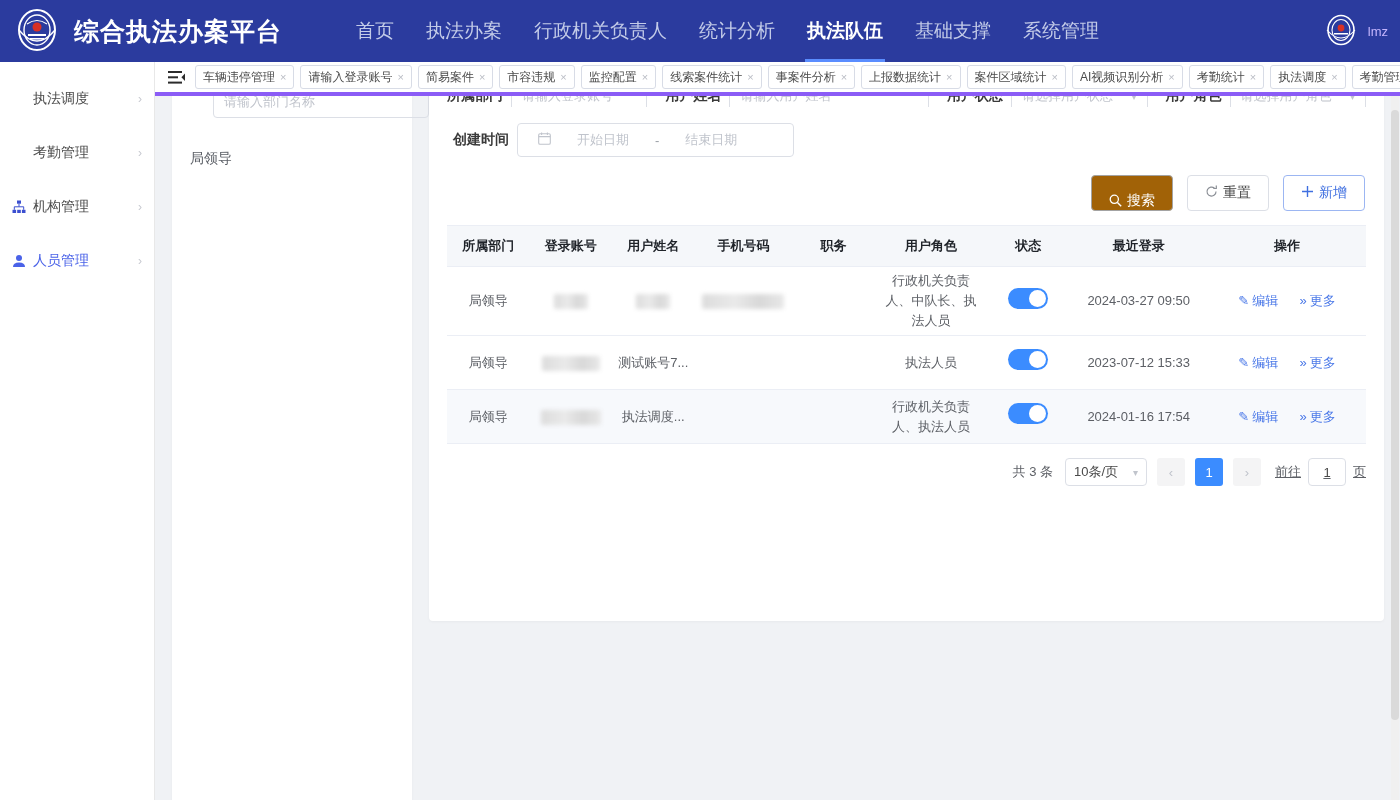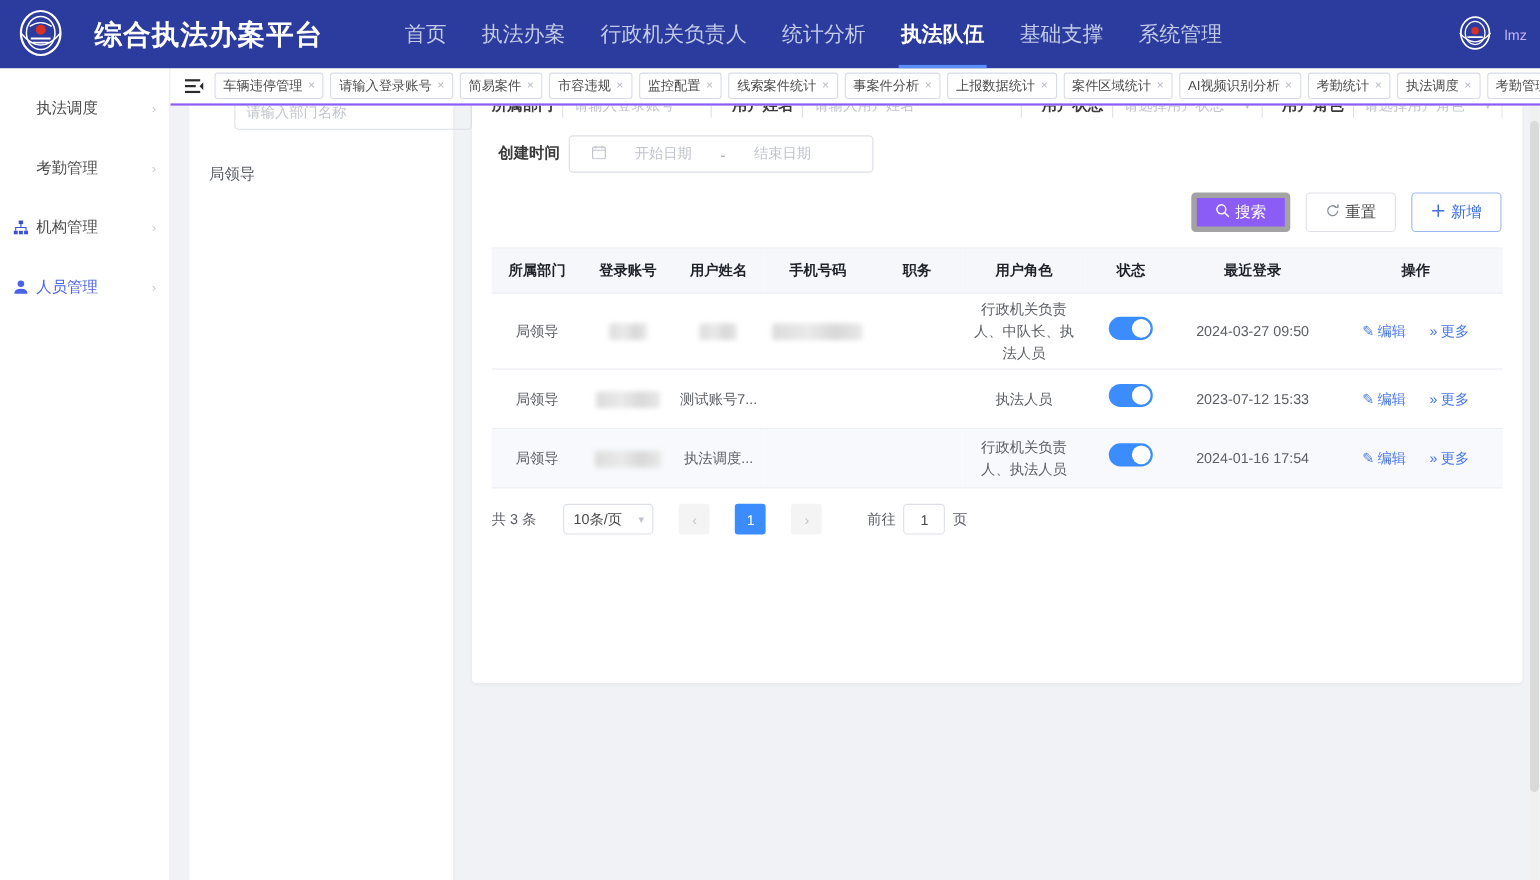--- a/index.html
+++ b/index.html
@@ -23,21 +23,21 @@
   }
   .brand-emblem {
     margin-left: 14px;
     width: 46px; height: 46px;
     border-radius: 50%;
     background: #2b3b9e;
     display: flex; align-items: center; justify-content: center;
     position: relative;
   }
   .brand-title {
-    margin-left: 26px;
+    margin-left: 14px;
     font-size: 25px;
     font-weight: bold;
     color: #ffffff;
     letter-spacing: 1px;
     white-space: nowrap;
     text-align: center;
   }
   .mainnav {
     display: flex; align-items: center;
     margin-left: 58px;
@@ -94,21 +94,21 @@
   }
   .side-item.active { color: #4a62e8; }
   .side-item .side-label { flex: 1; }
   .side-arrow { color: #c7c9d0; font-size: 12px; }
 
   
   .tabbar {
     position: absolute; top: 62px; left: 155px;
     width: 1245px; height: 34px;
     background: #ffffff;
-    border-bottom: 2px solid #8b5cf6;
+    border-bottom: 4px solid #8b5cf6;
     display: flex; align-items: center;
     padding-left: 8px;
     z-index: 35;
     overflow: hidden;
   }
   .tab-fold {
     width: 26px; height: 26px;
     display: flex; align-items: center; justify-content: center;
     color: #2b2b2b; cursor: pointer;
     flex: 0 0 auto;
@@ -210,21 +210,21 @@
   }
   .btn {
     height: 36px; border-radius: 4px;
     display: inline-flex; align-items: center; justify-content: center;
     gap: 5px;
     padding: 0 17px;
     font-size: 14px;
     cursor: pointer;
     white-space: nowrap;
   }
-  .btn-primary { background: #8b5cf6; color: #fff; border: 5px solid #a3a3a3; }
+  .btn-primary { background: #a16207; color: #fff; border: 1px solid #a3a3a3; align-items: flex-end; }
   .btn-plain { background: #fff; color: #4a4a4a; border: 1px solid #dcdfe6; }
   .btn-outline { background: #fff; color: #3f6fe0; border: 1px solid #9cb6f2; }
 
   
   table.grid {
     width: 100%; border-collapse: collapse;
     margin-top: 14px;
     table-layout: fixed;
   }
   table.grid th {
@@ -263,42 +263,42 @@
     background: #fff;
   }
   .op-link {
     color: #4a78e8; font-size: 13px; cursor: pointer;
     display: inline-flex; align-items: center; gap: 3px;
   }
   .op-sep { display: inline-block; width: 14px; }
 
   
   .pager {
-    display: flex; align-items: center; 
-    gap: 23px; margin-top: 14px;
+    display: flex; align-items: center; justify-content: flex-end;
+    gap: 10px; margin-top: 14px;
     font-size: 13px; color: #5d6066;
   }
   .pg-total { margin-right: 2px; }
   .pg-size {
     width: 82px; height: 28px;
     border: 1px solid #dcdfe6; border-radius: 4px;
     display: flex; align-items: center; justify-content: space-between;
     padding: 0 8px; font-size: 13px; color: #4a4a4a;
   }
   .pg-btn {
     width: 28px; height: 28px; border-radius: 3px;
     display: flex; align-items: center; justify-content: center;
     background: #f4f4f5; color: #c0c4cc; font-size: 13px; cursor: pointer;
   }
   .pg-num {
     width: 28px; height: 28px; border-radius: 3px;
     display: flex; align-items: center; justify-content: center;
     background: #3b8cff; color: #fff; font-size: 13px; cursor: pointer;
   }
-  .pg-jump { display: flex; align-items: center; gap: 7px; margin-left: 18px; }
+  .pg-jump { display: flex; align-items: center; gap: 7px; margin-left: 4px; text-decoration: underline; }
   .pg-jump-input {
     width: 38px; height: 28px;
     border: 1px solid #dcdfe6; border-radius: 4px;
     display: flex; align-items: center; justify-content: center;
     font-size: 13px; color: #4a4a4a;
   }
 
   
   .vscroll {
     position: absolute; right: 1px; top: 96px;

